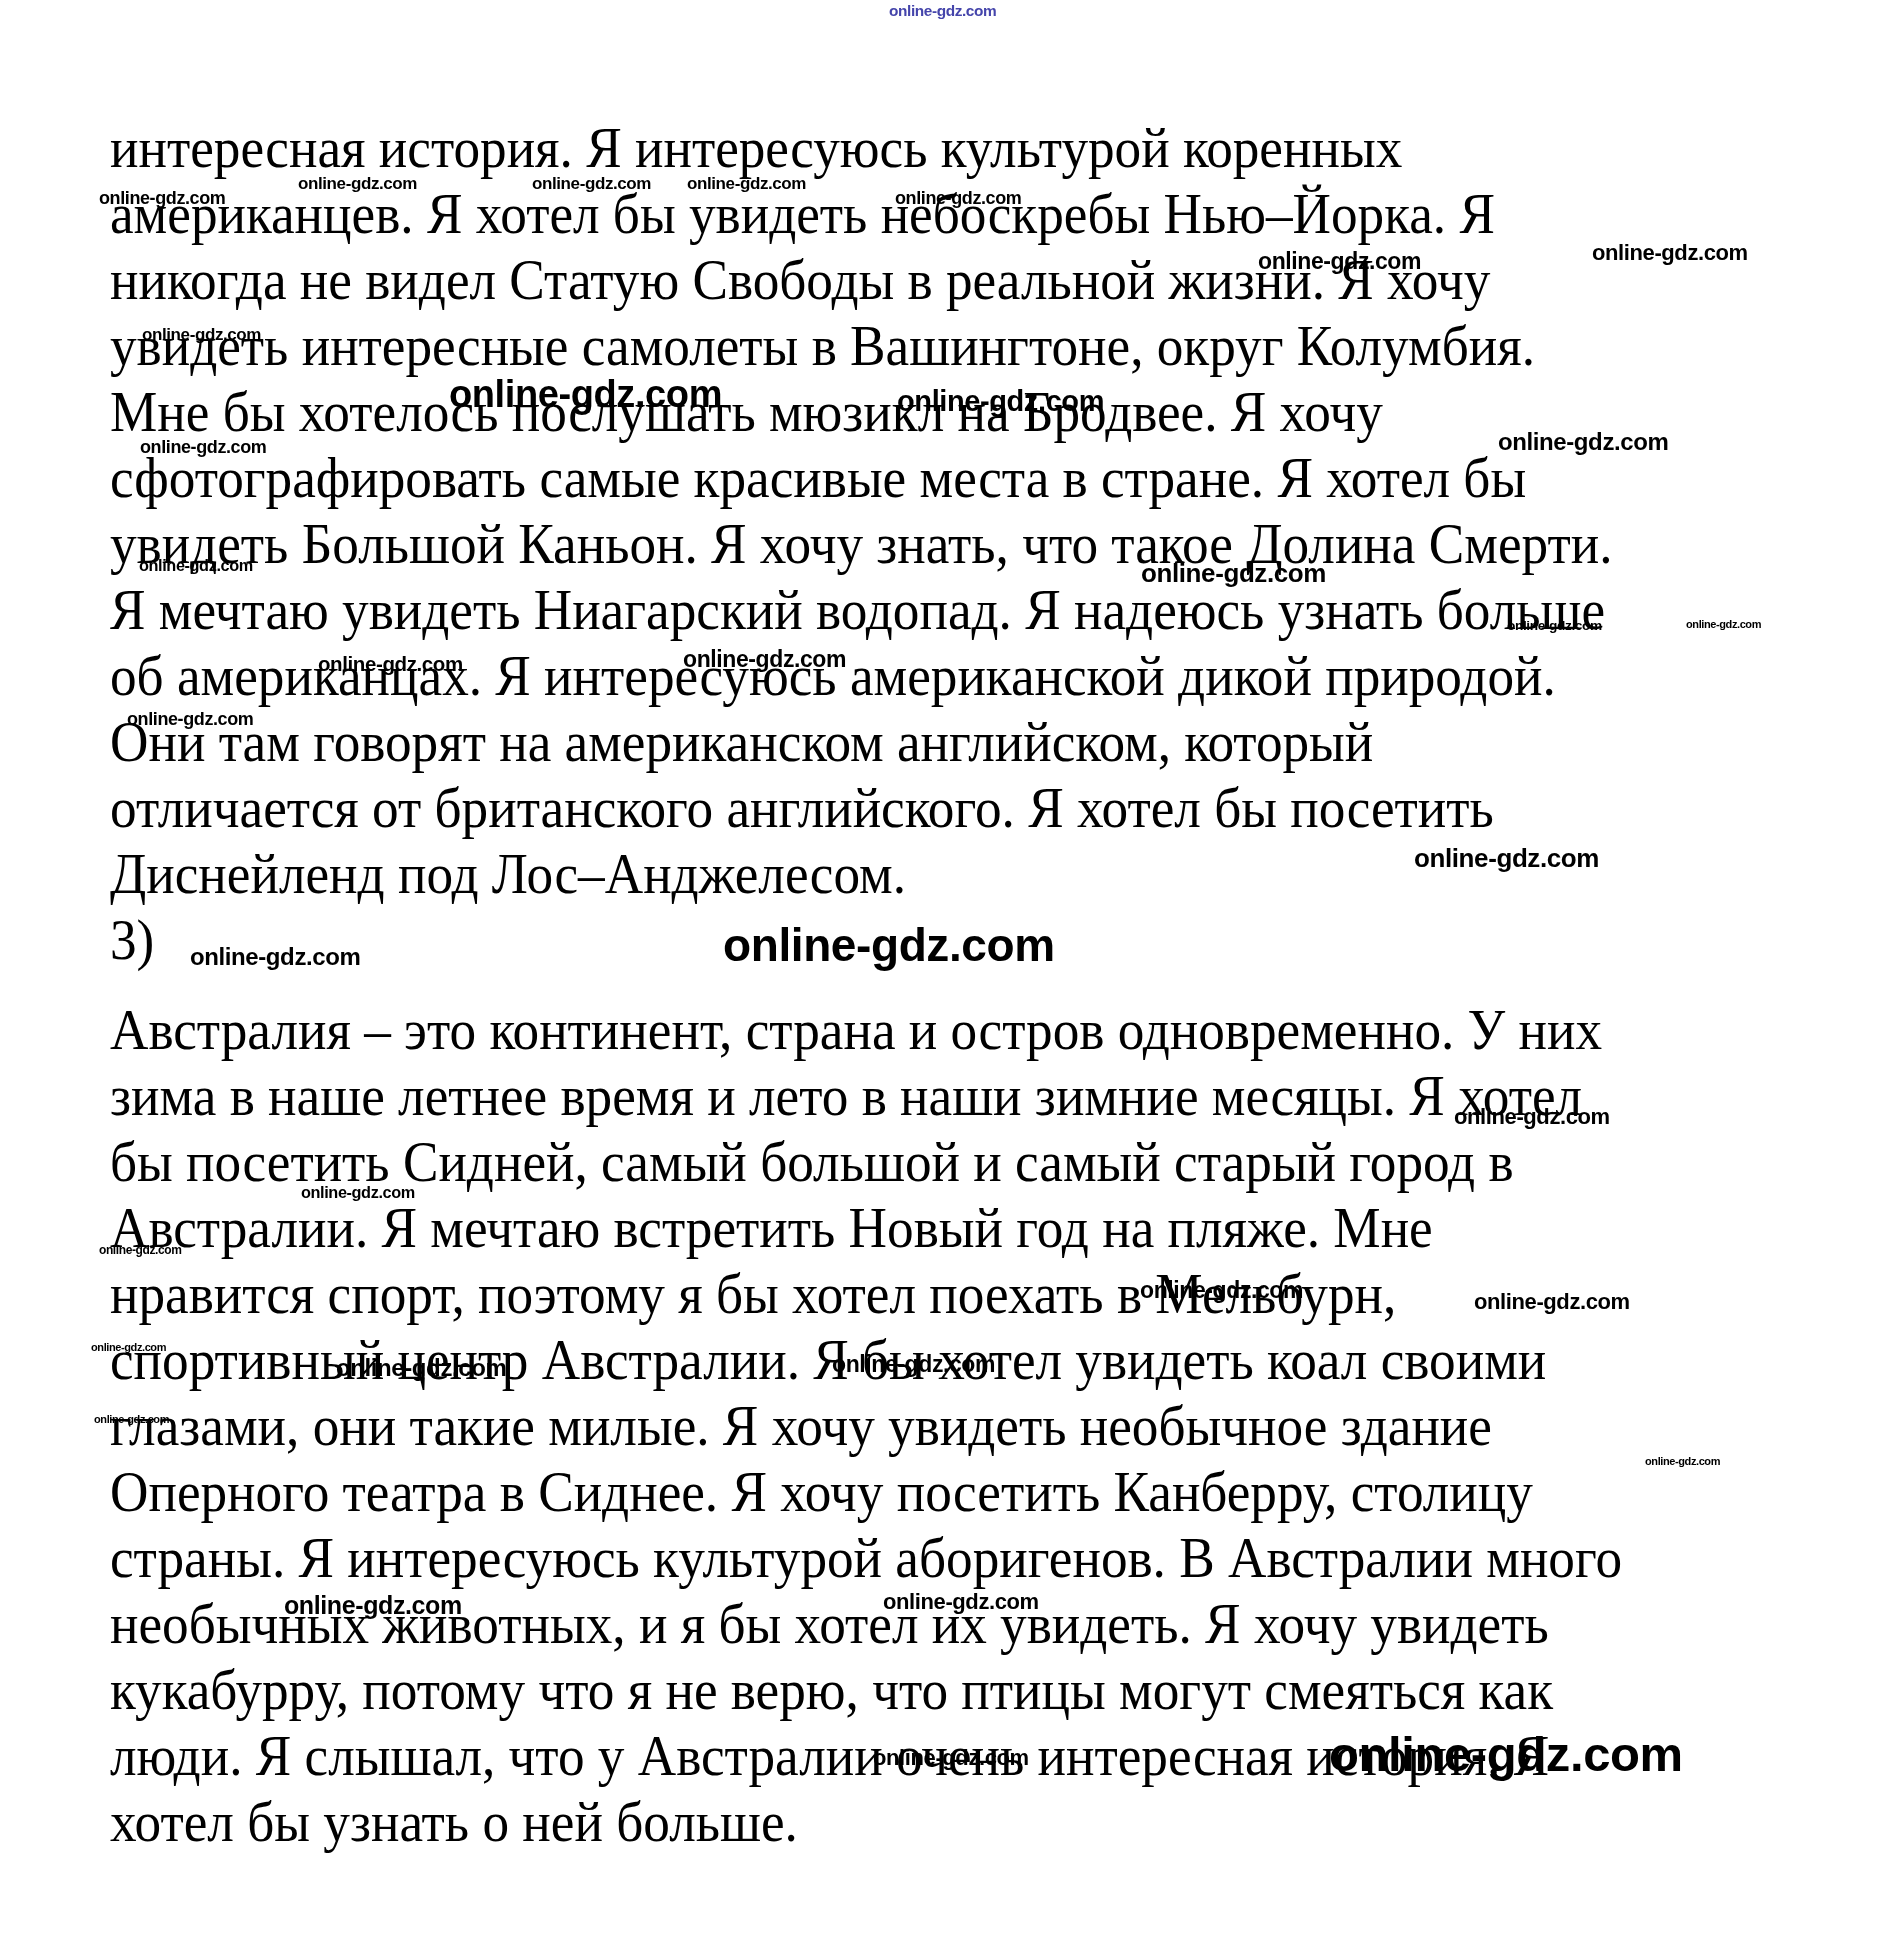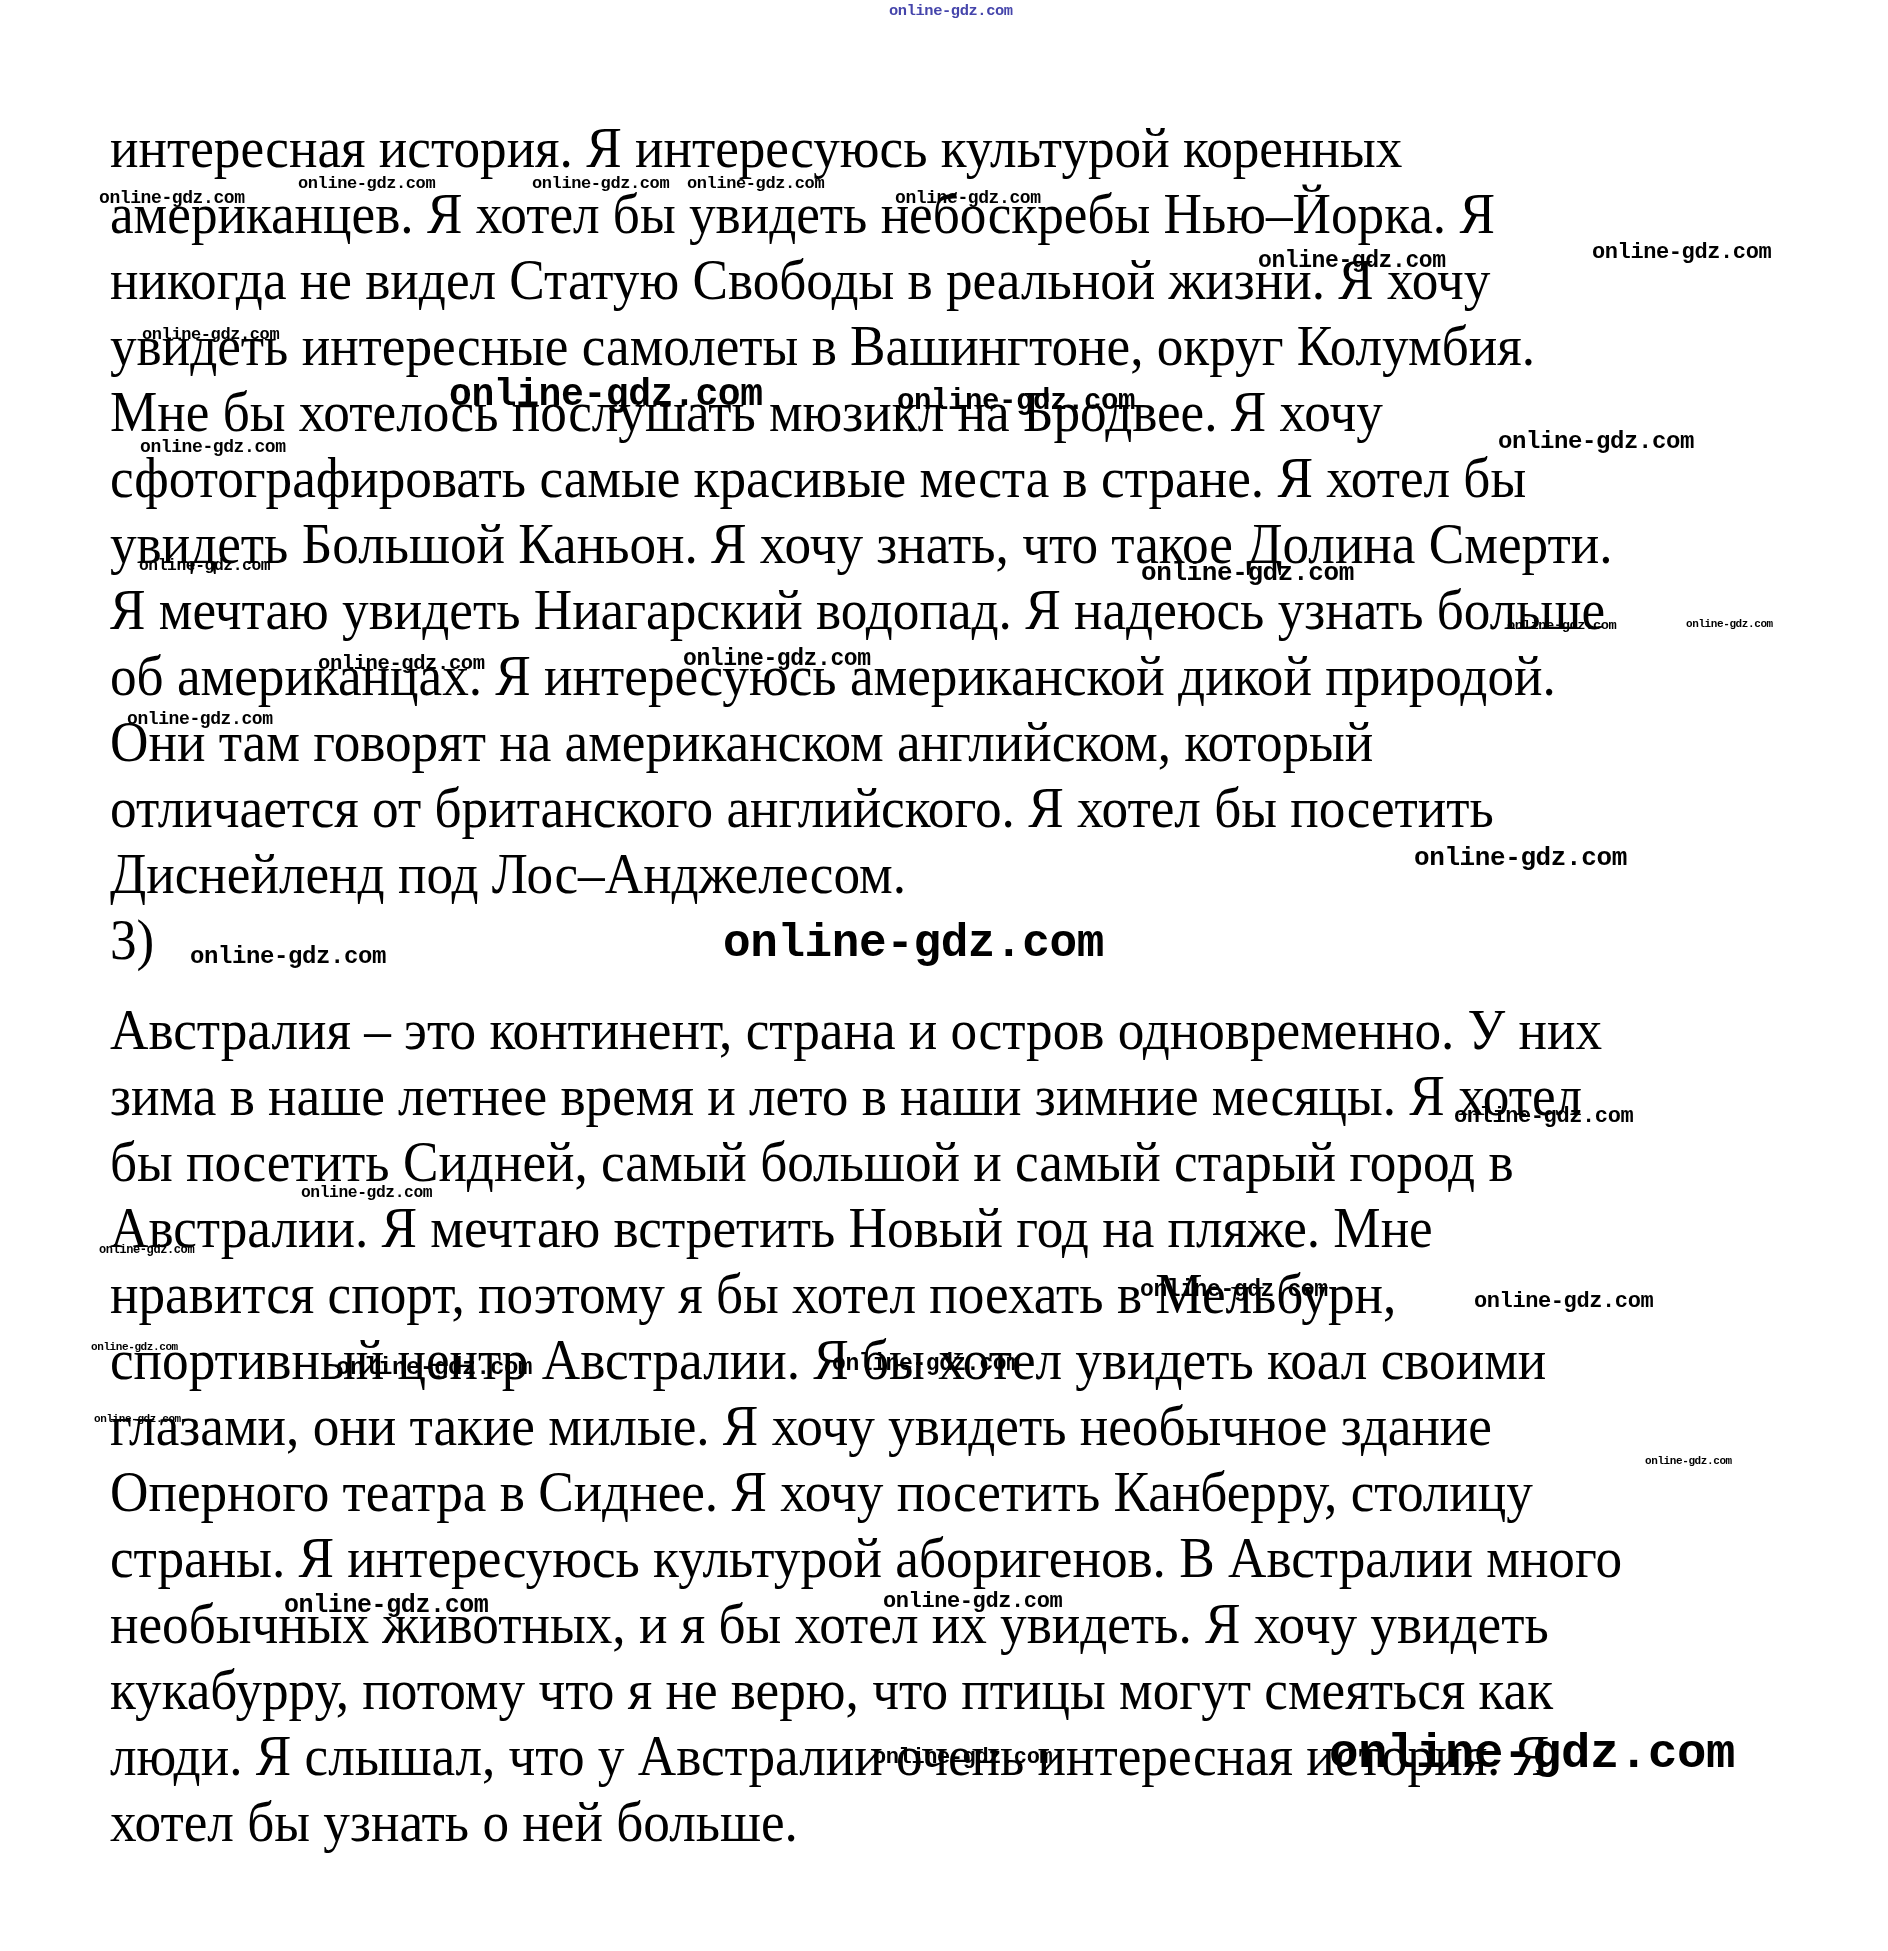--- a/index.html
+++ b/index.html
@@ -39,21 +39,21 @@
   .watermark-layer {
     position: absolute;
     left: 0;
     top: 0;
     width: 100%;
     height: 100%;
     pointer-events: none;
   }
   .watermark {
     position: absolute;
-    font-family: Liberation Mono, monospace;
+    font-family: Liberation Sans, sans-serif;
     letter-spacing: -0.4px;
     white-space: nowrap;
     color: #000000;
     text-align: right;
   }
 </style>
 </head>
 <body>
 
 <div class="page">

